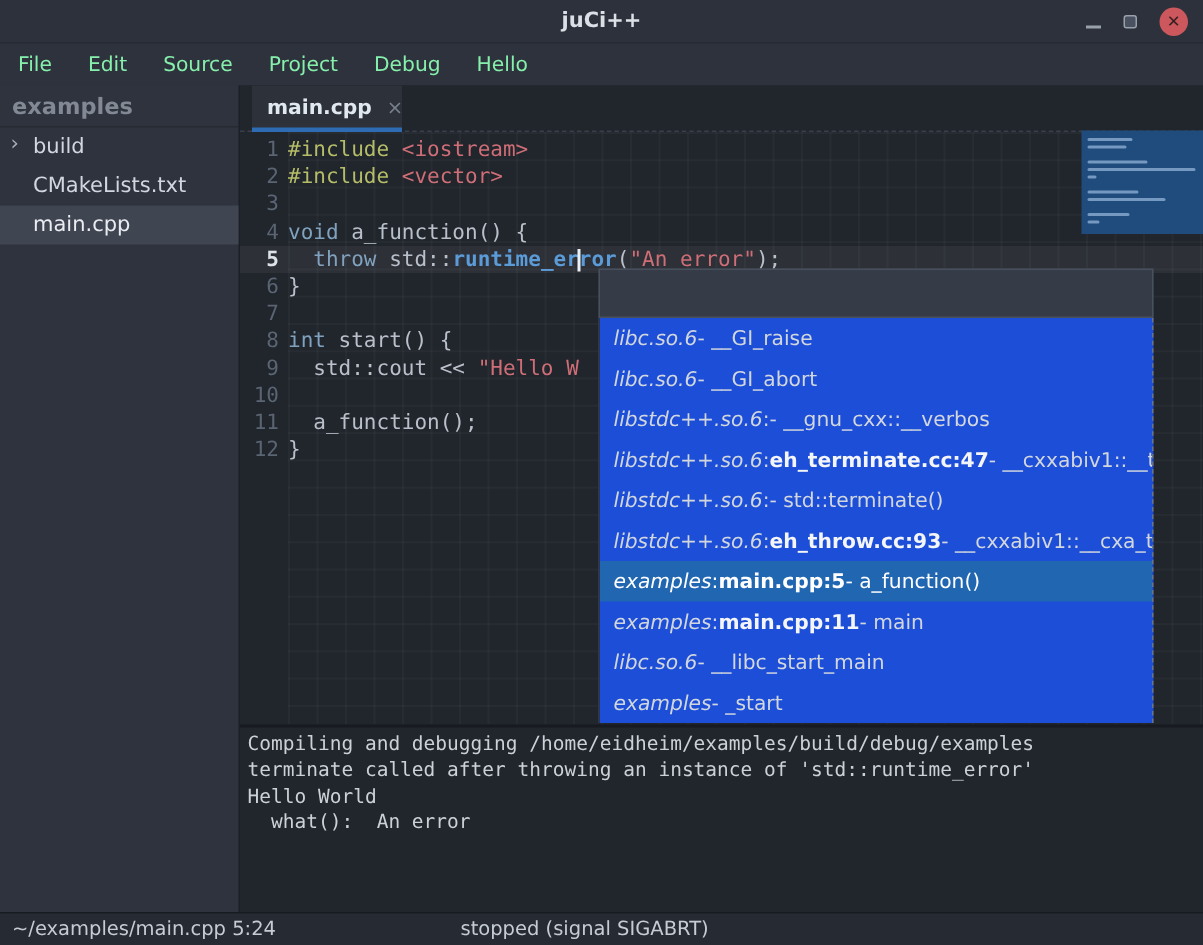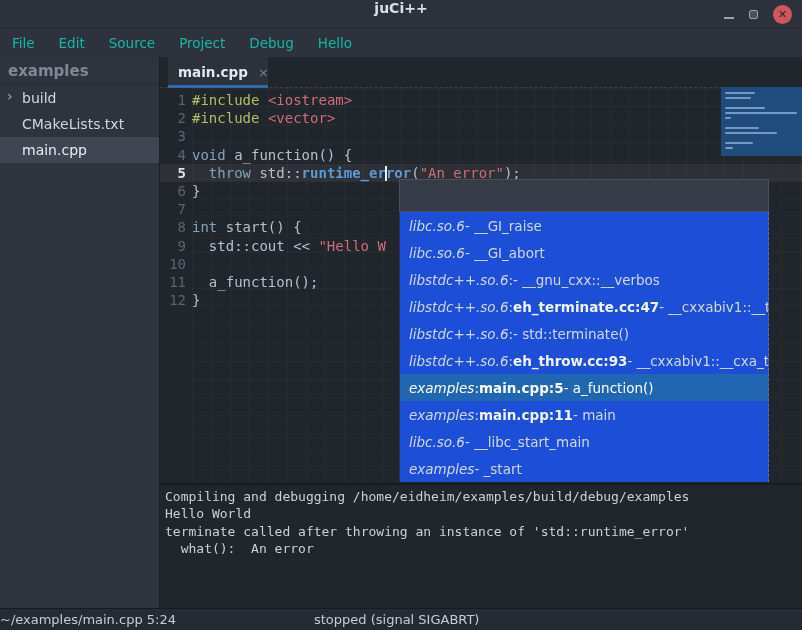--- a/index.html
+++ b/index.html
@@ -1,30 +1,30 @@
 <!DOCTYPE html>
 <html style="--c-accent: #2d6cb3; --c-select: #2166b1; --c-pp: #b5bd68; --c-kw: #81a2be; --c-typ: #5b9bd8; --c-str: #cf6e77; --c-fg: #b9c0ca;"><head>
 <meta charset="utf-8">
 <style>
   * { margin:0; padding:0; box-sizing:border-box; }
   html,body { width:802px; height:630px; overflow:hidden; }
   body { font-family:"DejaVu Sans","Liberation Sans",sans-serif; background:#2d323c; }
   .window { position:relative; width:802px; height:630px; background:#2d323c; overflow:hidden; }
 
   
-  .titlebar { position:relative; height:29px; background:#2c313b; display:flex; justify-content:center; border-bottom:1px solid #262b34; }
+  .titlebar { position:relative; height:29px; background:#2c313b; display:flex; align-items:center; justify-content:center; border-bottom:1px solid #262b34; }
   .title { font-size:14px; font-weight:bold; color:#dbe0e7; }
   .winbtns { position:absolute; right:10px; top:0; height:29px; display:flex; align-items:center; gap:15px; }
   .btn-min { width:10px; height:2px; background:#9aa1ac; margin-top:6px; }
   .btn-restore { width:9px; height:9px; border:1px solid #9aa1ac; border-radius:2px; background:#4a5160; }
   .btn-close { width:19px; height:19px; border-radius:50%; background:#cc575d; color:#3a2022; font-size:11px; font-weight:bold; display:flex; align-items:center; justify-content:center; line-height:1; }
 
   
   .menubar { height:28px; background:#2d323c; display:flex; align-items:center; padding-left:12px; gap:24px; }
-  .menu-item { font-size:13.5px; color:#14b8a6; cursor:default; }
+  .menu-item { font-size:13.5px; color:#86efac; cursor:default; }
 
   
   .content { display:flex; height:551px; }
   .sidebar { width:160px; background:#2e333d; border-right:1px solid #1b1f26; display:flex; flex-direction:column; }
   .sidebar-header { height:28px; line-height:28px; padding-left:8px; font-size:15px; font-weight:bold; color:#828995; border-bottom:1px solid #262a33; }
   .tree-item { height:26px; display:flex; align-items:center; padding-left:22px; font-size:14px; color:#d2d7df; position:relative; cursor:default; }
   .tree-item.selected { background:#404552; color:#e9ecf1; }
   .chev { position:absolute; left:7px; top:3px; font-size:14px; color:#aab0ba; }
 
   .right { flex:1; display:flex; flex-direction:column; background:#21252c; min-width:0; }
@@ -69,22 +69,22 @@
   .popup-row.selected { background:var(--c-select); color:#ffffff; }
   .popup-row.selected .file { color:#ffffff; }
 
   
   .terminal { height:125px; border-top:2px solid #171a20; background:#21252c; padding:3px 0 0 5px;
     font-family:"DejaVu Sans Mono","Liberation Mono",monospace; font-size:13px; color:#ccd1d8; }
   .term-line { height:17.4px; line-height:17.4px; white-space:pre; }
 
   
   .statusbar { position:relative; height:22px; background:#262a32; border-top:1px solid #171a20; display:flex; align-items:center; font-size:13px; color:#c6ccd4; }
-  .status-loc { margin-left:0; }
-  .status-state { position:absolute; left:314px; }
+  .status-loc { margin-left:8px; }
+  .status-state { position:absolute; left:307px; }
 </style>
 </head>
 <body>
 
 <div class="window">
 
   <div class="titlebar">
     <span class="title">juCi++</span>
     <div class="winbtns">
       <div class="btn-min"></div>
@@ -141,22 +141,22 @@
             <div class="code-row"><span class="ln">8</span><span><span class="tok-kw">int</span><span class="tok-fg"> start() {</span></span></div>
             <div class="code-row"><span class="ln">9</span><span><span class="tok-fg">  std::cout &lt;&lt; </span><span class="tok-str">"Hello W</span></span></div>
             <div class="code-row"><span class="ln">10</span><span></span></div>
             <div class="code-row"><span class="ln">11</span><span><span class="tok-fg">  a_function();</span></span></div>
             <div class="code-row"><span class="ln">12</span><span><span class="tok-fg">}</span></span></div>
           </div>
       </div>
 
       <div class="terminal" id="terminal">
           <div class="term-line">Compiling and debugging /home/eidheim/examples/build/debug/examples</div>
+          <div class="term-line">terminate called after throwing an instance of 'std::runtime_error'</div>
           <div class="term-line">Hello World</div>
-          <div class="term-line">terminate called after throwing an instance of 'std::runtime_error'</div>
           <div class="term-line">  what():  An error</div>
         </div>
     </div>
   </div>
 
   <div class="minimap" id="minimap">
       <div class="mm-bar" style="width: 30px;"></div>
       <div class="mm-bar" style="width: 26px;"></div>
       <div class="mm-bar" style="width: 0px; background: transparent;"></div>
       <div class="mm-bar" style="width: 40px;"></div>

